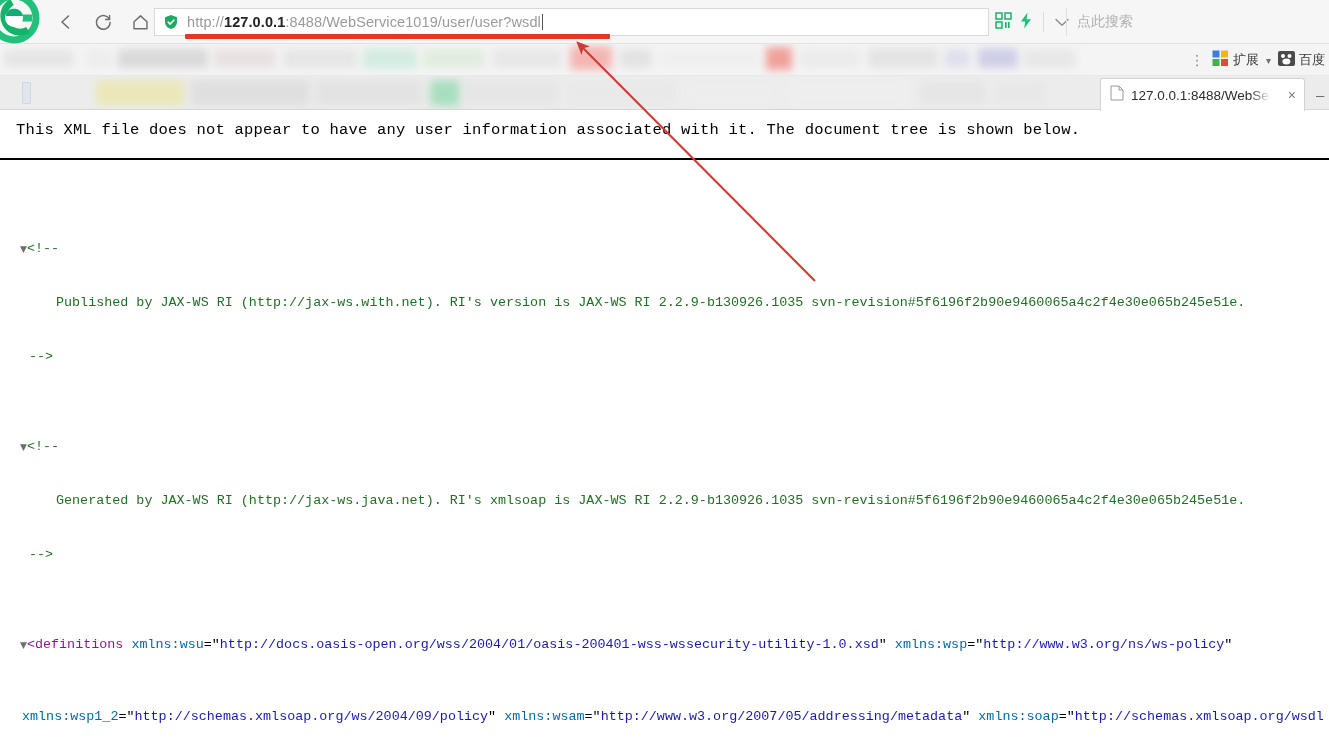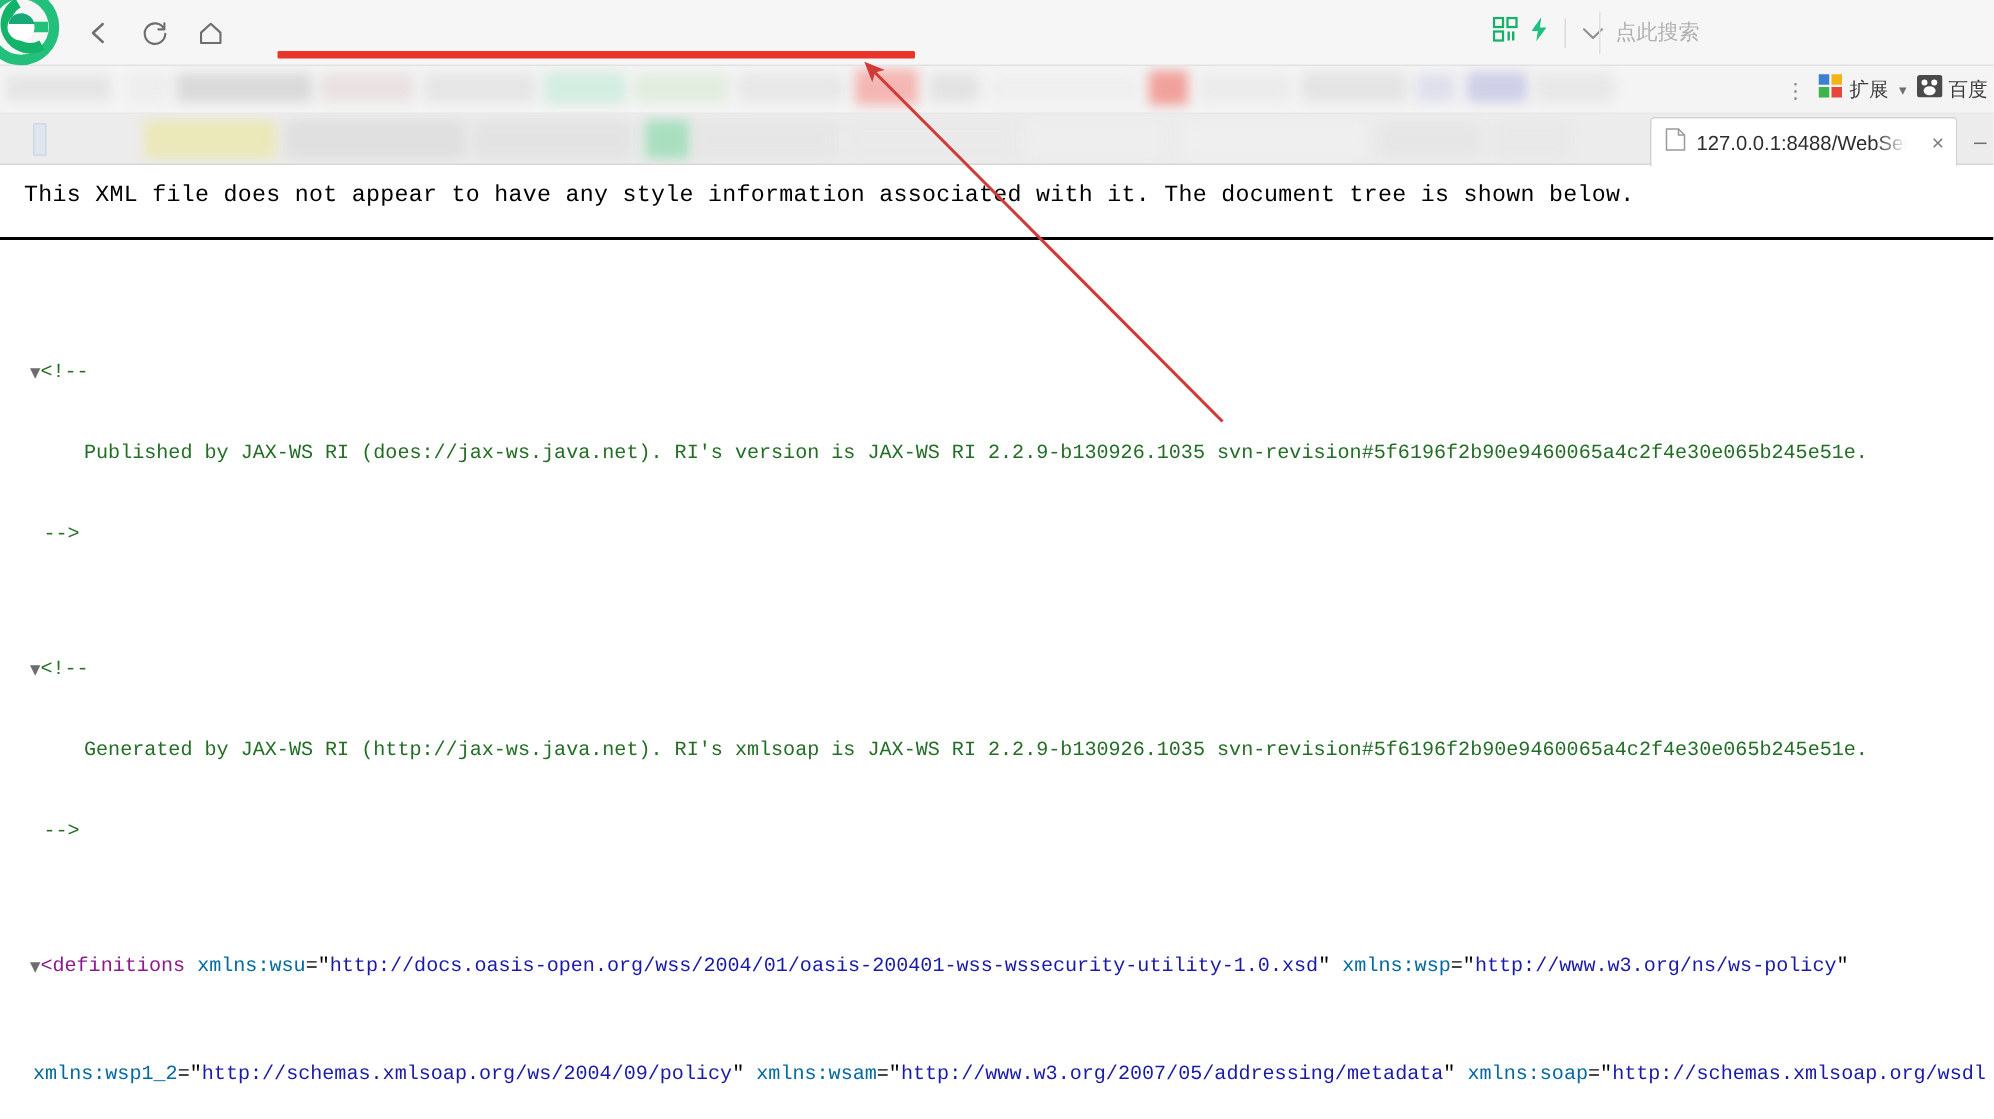--- a/index.html
+++ b/index.html
@@ -257,20 +257,29 @@
         <path d="M16.4 2.6 L16.4 6.9 L12.2 6.9" fill="none" stroke="#6e6e6e" stroke-width="1.5" stroke-linecap="round" stroke-linejoin="round"></path>
       </svg>
     </div>
 
     <div class="navbtn" id="home-button">
       <svg width="19" height="19" viewBox="0 0 20 20">
         <path d="M3.2 9.2 L10 3 L16.8 9.2 L16.8 16.5 L3.2 16.5 Z" fill="none" stroke="#6e6e6e" stroke-width="1.5" stroke-linejoin="round"></path>
       </svg>
     </div>
 
+    <div id="urlbar">
+      <span id="shield-icon-wrap">
+        <svg width="16" height="16" viewBox="0 0 16 16">
+          <path d="M8 1 L14 3.2 V8 C14 11.6 11.3 14.2 8 15 C4.7 14.2 2 11.6 2 8 V3.2 Z" fill="#1fa85f"></path>
+          <path d="M5.2 8.1 L7.2 10.1 L11 6" fill="none" stroke="#ffffff" stroke-width="1.5" stroke-linecap="round" stroke-linejoin="round"></path>
+        </svg>
+      </span>
+      <span id="url-text"><span>http://</span><span class="host">127.0.0.1</span><span>:8488/WebService1019/user/user?wsdl</span><span id="url-caret"></span></span>
+    </div>
 
     <div id="urlbar-icons">
       <span id="qr-icon">
         <svg width="17" height="17" viewBox="0 0 17 17">
           <rect x="1" y="1" width="6" height="6" fill="none" stroke="#17b06a" stroke-width="1.5"></rect>
           <rect x="10" y="1" width="6" height="6" fill="none" stroke="#17b06a" stroke-width="1.5"></rect>
           <rect x="1" y="10" width="6" height="6" fill="none" stroke="#17b06a" stroke-width="1.5"></rect>
           <rect x="10" y="10" width="1.6" height="6" fill="#17b06a"></rect>
           <rect x="13" y="10" width="1.6" height="6" fill="#17b06a"></rect>
         </svg>
@@ -358,28 +367,28 @@
       </svg>
     </span>
     <span id="tab-title">127.0.0.1:8488/WebService</span>
     <span id="tab-close-icon">×</span>
   </div>
   <div id="newtab-button">–</div>
 </div>
 
 <div id="content">
 
-  <div id="xml-notice">This XML file does not appear to have any style information associated with it. The document tree is shown below.</div>
+  <div id="xml-notice">This XML file does not appear to have any user information associated with it. The document tree is shown below.</div>
   <div id="notice-rule"></div>
 
   <div id="xml-tree">
 
     
     <div class="xline"><span style="padding-left:20px"></span><span class="tw">▼</span><span class="cm">&lt;!--</span></div>
-    <div class="xline"><span style="padding-left:56px"></span><span class="cm">Published by JAX-WS RI (does://jax-ws.java.net). RI's version is JAX-WS RI 2.2.9-b130926.1035 svn-revision#5f6196f2b90e9460065a4c2f4e30e065b245e51e.</span></div>
+    <div class="xline"><span style="padding-left:56px"></span><span class="cm">Published by JAX-WS RI (http://jax-ws.with.net). RI's version is JAX-WS RI 2.2.9-b130926.1035 svn-revision#5f6196f2b90e9460065a4c2f4e30e065b245e51e.</span></div>
     <div class="xline"><span style="padding-left:29px"></span><span class="cm">--&gt;</span></div>
 
     
     <div class="xline"><span style="padding-left:20px"></span><span class="tw">▼</span><span class="cm">&lt;!--</span></div>
     <div class="xline"><span style="padding-left:56px"></span><span class="cm">Generated by JAX-WS RI (http://jax-ws.java.net). RI's xmlsoap is JAX-WS RI 2.2.9-b130926.1035 svn-revision#5f6196f2b90e9460065a4c2f4e30e065b245e51e.</span></div>
     <div class="xline"><span style="padding-left:29px"></span><span class="cm">--&gt;</span></div>
 
     
     <div class="xline"><span style="padding-left:20px"></span><span class="tw">▼</span><span class="tg">&lt;</span><span class="tg">definitions</span> <span class="at">xmlns:wsu</span><span class="pn">="</span><span class="vl">http://docs.oasis-open.org/wss/2004/01/oasis-200401-wss-wssecurity-utility-1.0.xsd</span><span class="pn">"</span> <span class="at">xmlns:wsp</span><span class="pn">="</span><span class="vl">http://www.w3.org/ns/ws-policy</span><span class="pn">"</span></div>
 

